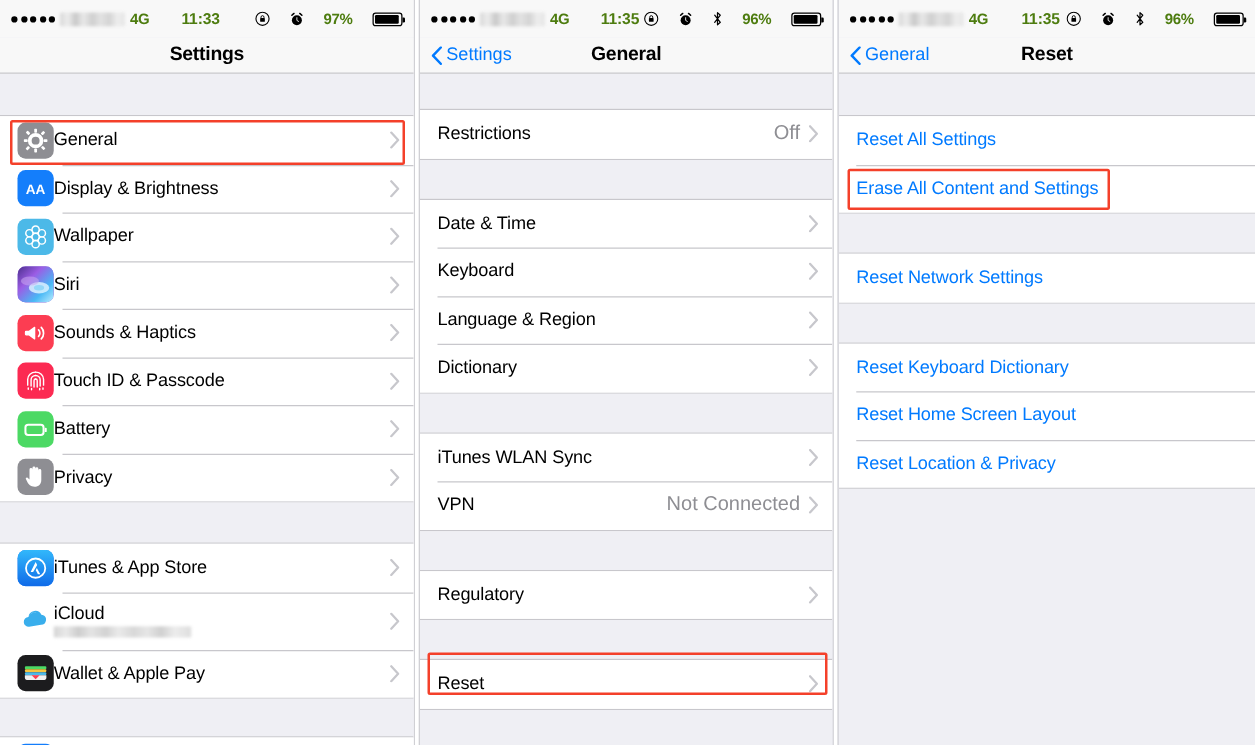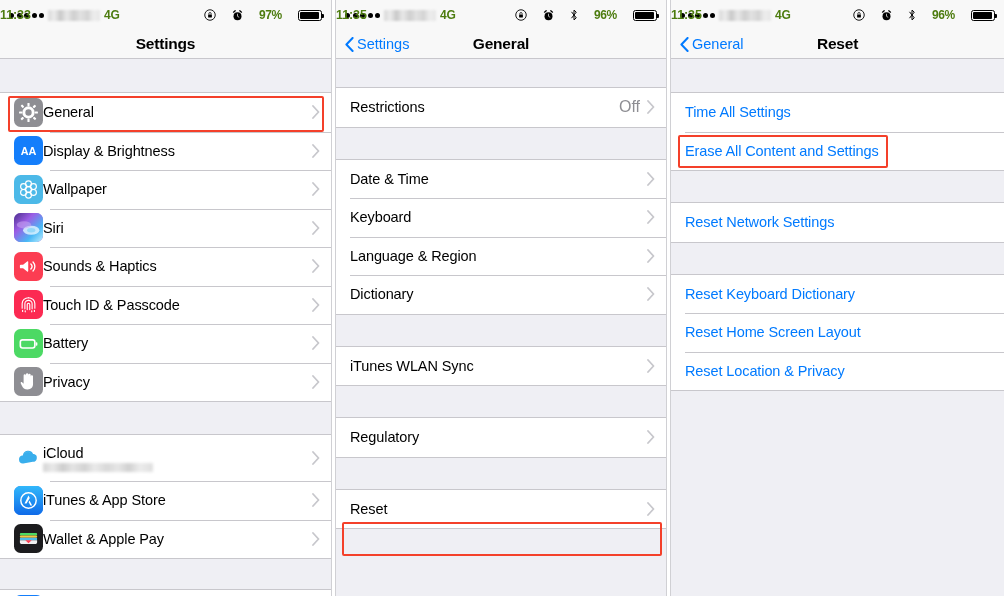--- a/index.html
+++ b/index.html
@@ -42,21 +42,21 @@
   .dots { display: flex; gap: 2.5px; align-items: center; }
   .dot { width: 5px; height: 5px; border-radius: 50%; background: #000; }
   .blurbar {
     width: 52px; height: 11px;
     background: linear-gradient(90deg,#d9d9d9 0%,#ececec 12%,#c9c9c9 24%,#e8e8e8 36%,#cfcfcf 50%,#e2e2e2 62%,#d4d4d4 76%,#ededed 88%,#e6e6e6 100%);
     filter: blur(1.3px);
     border-radius: 1px;
   }
   .carrier-net { font-size: 12px; font-weight: bold; letter-spacing: -0.2px; }
   .sb-center {
-    position: absolute; left: 0; right: 10px; text-align: left;
+    position: absolute; left: 0; right: 10px; text-align: center;
     font-size: 12.5px; font-weight: bold; letter-spacing: -0.1px;
   }
   .sb-right {
     margin-left: auto; display: flex; align-items: center; gap: 16px;
     position: relative; z-index: 2;
   }
   .icn { display: inline-flex; align-items: center; }
   .batt-pct { font-size: 12px; font-weight: bold; letter-spacing: -0.3px; }
   .battery {
     width: 24px; height: 11px; border: 1.2px solid #000; border-radius: 2.5px;
@@ -324,56 +324,56 @@
           <span class="row-label">Privacy</span>
           <svg class="chev-right" viewBox="0 0 8 14">
               <path d="M1 1l5.5 6L1 13" fill="none" stroke="#c7c7cc" stroke-width="1.8" stroke-linecap="round" stroke-linejoin="round"></path>
             </svg>
         </div>
       </div>
 
       <div class="spacer" style="height:32px"></div>
 
       <div class="group">
-        <div class="row with-icon tall">
-          <span class="row-icon" style="background:#ffffff">
-            <svg class="ico-svg" viewBox="0 0 32 32">
-                <path fill="#39aeec" d="M10.2 21.5a4.4 4.4 0 01-.5-8.8 6 6 0 0111.4-1.8 3.9 3.9 0 011 .2 4.4 4.4 0 01-1.3 8.6z"></path>
-                <path fill="#8fd4f5" d="M9.8 12.8a6 6 0 015.7-4.2c1 0 1.9.2 2.7.7a6.2 6.2 0 00-8.4 3.5z"></path>
-              </svg>
-          </span>
-          <span class="row-stack">
-            <span class="row-label">iCloud</span>
-            <span class="sub-blur"></span>
-          </span>
-          <svg class="chev-right" viewBox="0 0 8 14">
-              <path d="M1 1l5.5 6L1 13" fill="none" stroke="#c7c7cc" stroke-width="1.8" stroke-linecap="round" stroke-linejoin="round"></path>
-            </svg>
-        </div>
-
         <div class="row with-icon">
           <span class="row-icon" style="background:#1a7df5">
             <svg class="ico-svg" viewBox="0 0 32 32">
                 <defs>
                   <linearGradient id="asg" x1="0" y1="0" x2="0" y2="1">
                     <stop offset="0" stop-color="#32b8fb"></stop>
                     <stop offset="1" stop-color="#0f6ae8"></stop>
                   </linearGradient>
                 </defs>
                 <rect width="32" height="32" fill="url(#asg)"></rect>
                 <circle cx="16" cy="16" r="8.5" fill="none" stroke="#fff" stroke-width="1.6"></circle>
                 <path fill="#fff" d="M16 10.6l1.4 2.6-3.6 6.2h-2.2l4.4-8.8zm1.1 5.3l3 5.5h-2.1l-.9-1.7-1-1.9z"></path>
               </svg>
           </span>
           <span class="row-label">iTunes &amp; App Store</span>
           <svg class="chev-right" viewBox="0 0 8 14">
               <path d="M1 1l5.5 6L1 13" fill="none" stroke="#c7c7cc" stroke-width="1.8" stroke-linecap="round" stroke-linejoin="round"></path>
             </svg>
         </div>
 
+        <div class="row with-icon tall">
+          <span class="row-icon" style="background:#ffffff">
+            <svg class="ico-svg" viewBox="0 0 32 32">
+                <path fill="#39aeec" d="M10.2 21.5a4.4 4.4 0 01-.5-8.8 6 6 0 0111.4-1.8 3.9 3.9 0 011 .2 4.4 4.4 0 01-1.3 8.6z"></path>
+                <path fill="#8fd4f5" d="M9.8 12.8a6 6 0 015.7-4.2c1 0 1.9.2 2.7.7a6.2 6.2 0 00-8.4 3.5z"></path>
+              </svg>
+          </span>
+          <span class="row-stack">
+            <span class="row-label">iCloud</span>
+            <span class="sub-blur"></span>
+          </span>
+          <svg class="chev-right" viewBox="0 0 8 14">
+              <path d="M1 1l5.5 6L1 13" fill="none" stroke="#c7c7cc" stroke-width="1.8" stroke-linecap="round" stroke-linejoin="round"></path>
+            </svg>
+        </div>
+
         <div class="row with-icon">
           <span class="row-icon" style="background:#1c1c1e">
             <svg class="ico-svg" viewBox="0 0 32 32">
                 <rect x="6.5" y="10" width="19" height="2.6" rx="1" fill="#4cd964"></rect>
                 <rect x="6.5" y="12.6" width="19" height="2.6" rx="1" fill="#f5c542"></rect>
                 <rect x="6.5" y="15.2" width="19" height="2.6" rx="1" fill="#4cb9e8"></rect>
                 <path d="M6.5 17.8h19v2.6a1.6 1.6 0 01-1.6 1.6H8.1a1.6 1.6 0 01-1.6-1.6z" fill="#f0f0f0"></path>
                 <path d="M12.5 17.8h7L16 21.3z" fill="#fc3d52"></path>
               </svg>
           </span>
@@ -494,20 +494,27 @@
 
       <div class="spacer" style="height:31px"></div>
 
       <div class="group">
         <div class="row">
           <span class="row-label">iTunes WLAN Sync</span>
           <svg class="chev-right" viewBox="0 0 8 14">
               <path d="M1 1l5.5 6L1 13" fill="none" stroke="#c7c7cc" stroke-width="1.8" stroke-linecap="round" stroke-linejoin="round"></path>
             </svg>
         </div>
+        <div class="row">
+          <span class="row-label">VPN</span>
+          <span class="row-value">Not Connected</span>
+          <svg class="chev-right" viewBox="0 0 8 14">
+              <path d="M1 1l5.5 6L1 13" fill="none" stroke="#c7c7cc" stroke-width="1.8" stroke-linecap="round" stroke-linejoin="round"></path>
+            </svg>
+        </div>
       </div>
 
       <div class="spacer" style="height:31px"></div>
 
       <div class="group">
         <div class="row">
           <span class="row-label">Regulatory</span>
           <svg class="chev-right" viewBox="0 0 8 14">
               <path d="M1 1l5.5 6L1 13" fill="none" stroke="#c7c7cc" stroke-width="1.8" stroke-linecap="round" stroke-linejoin="round"></path>
             </svg>
@@ -583,21 +590,21 @@
         <span>General</span>
       </div>
       <div class="nav-title">Reset</div>
     </div>
 
     <div class="content">
       <div class="spacer" style="height:33px"></div>
 
       <div class="group">
         <div class="row">
-          <span class="row-label blue">Time All Settings</span>
+          <span class="row-label blue">Reset All Settings</span>
         </div>
         <div class="row">
           <span class="row-label blue">Erase All Content and Settings</span>
         </div>
       </div>
 
       <div class="spacer" style="height:31px"></div>
 
       <div class="group">
         <div class="row">

